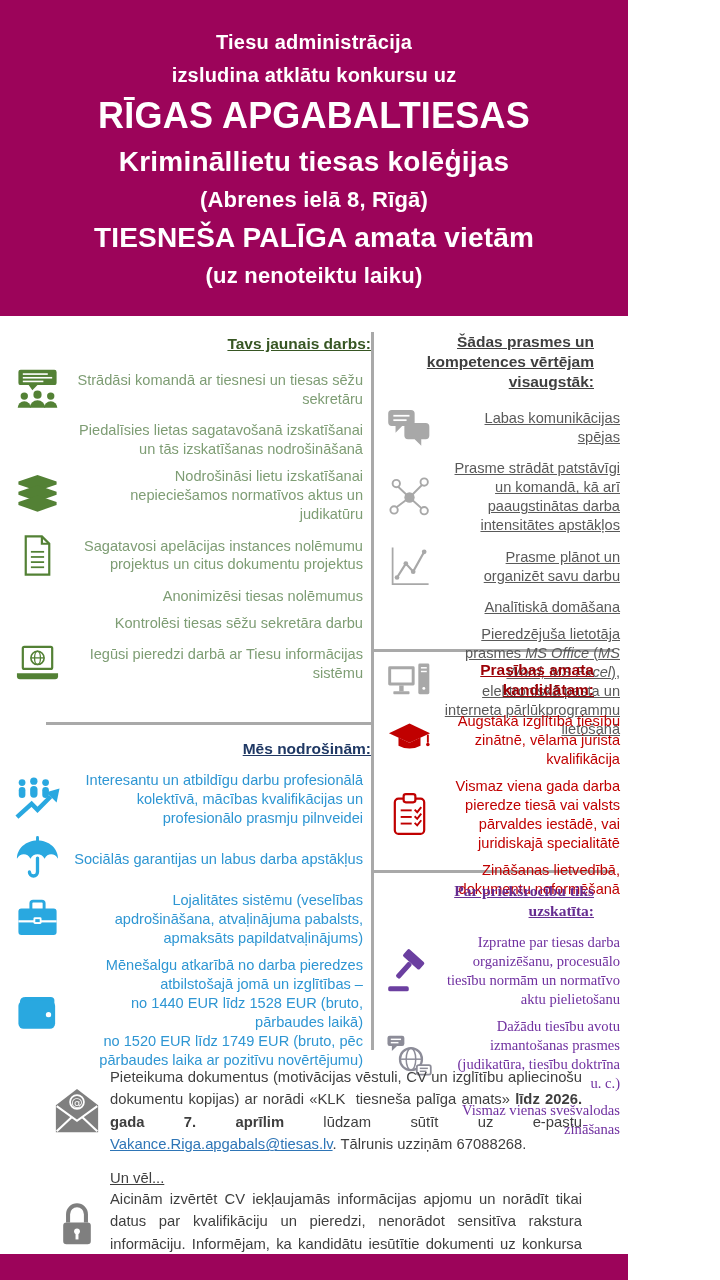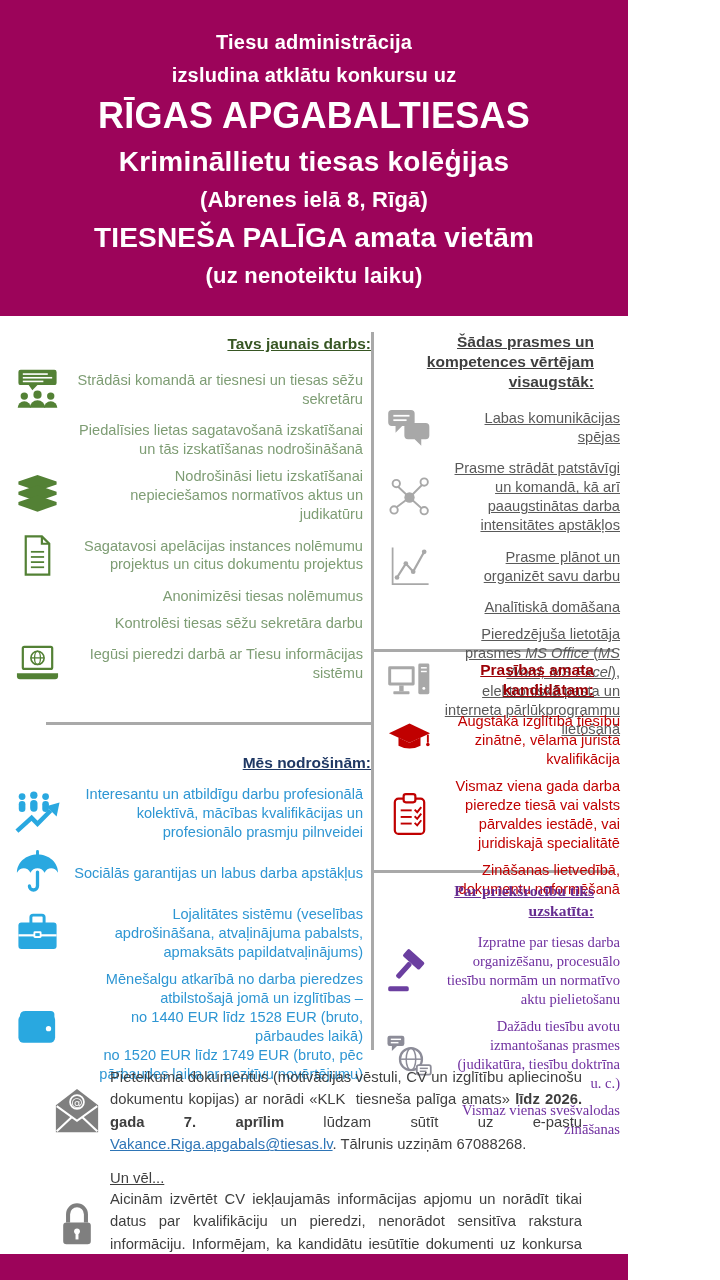--- a/index.html
+++ b/index.html
@@ -30,21 +30,21 @@
   .h-divider{height:3px; background:var(--divider);}
   .col-left .h-divider{margin-left:46px; margin-right:0;}
   .col-right .h-divider{margin-right:14px;}
   .subsec{box-sizing:border-box;}
   .sec-title{
     font-size:15.5px; font-weight:bold; text-decoration:underline;
     text-align:right; margin:0 0 12px; line-height:1.3;
   }
   .col-right .sec-title{padding:0 34px;}
   .sec-jobs{height:406px; padding-top:18px;}
-  .sec-offer{padding-top:28px;}
+  .sec-offer{padding-top:14px;}
   .sec-skills{height:333px; padding-top:16px;}
   .sec-req{height:218px; padding-top:8px;}
   .sec-adv{padding-top:8px;font-family:Liberation Serif, serif;}
   .item{display:flex; align-items:center; margin-bottom:8px;text-align:right;}
   .icon-cell{flex:0 0 74px; display:flex; justify-content:center; align-items:center;}
   .col-right .icon-cell{flex:0 0 70px;}
   .icon-cell svg{width:47px; height:47px; display:block;}
   .txt{flex:1; font-size:14.6px; line-height:1.3; padding-right:8px; white-space:pre-line;}
   .txt i{font-style:italic;}
   

